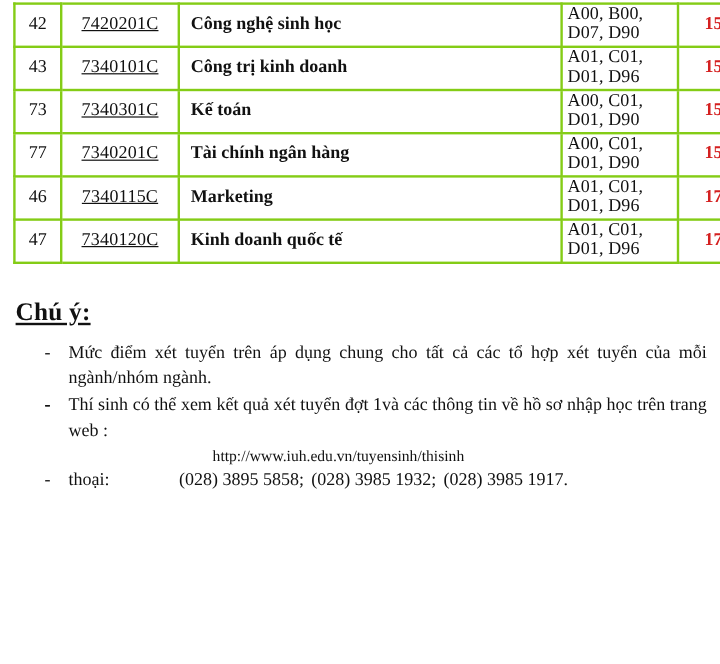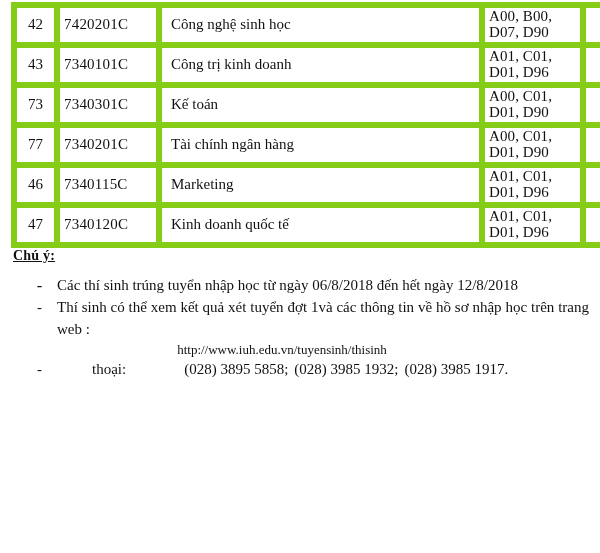--- a/index.html
+++ b/index.html
@@ -27,45 +27,45 @@
     left: 11px;
     top: 2px;
     width: 578px;
   }
   table.score-table {
     border-collapse: collapse;
     width: 578px;
     table-layout: fixed;
   }
   table.score-table td {
-    border: 6px solid #84cc16;
+    border: 2px solid #84cc16;
     height: 34px;
     padding: 0 4px;
     vertical-align: middle;
     font-size: 15px;
     line-height: 1.05;
   }
   .col-idx   { width: 29px;  text-align: center; }
-  .col-code  { width: 88px;  letter-spacing: .2px; }
-  .col-name  { width: 304px; text-align: left; padding-left: 9px !important; }
+  .col-code  { width: 88px;  text-align: center; letter-spacing: .2px; text-decoration: underline; }
+  .col-name  { width: 304px; text-align: left; padding-left: 9px !important; font-weight: bold; }
   .col-combo { width: 87px;  text-align: left; font-size: 11.5px; line-height: 1.18; letter-spacing: .1px; }
   .col-score { width: 68px;  text-align: center; font-weight: bold; font-size: 15.5px; }
 
   .combo-line { display: block; white-space: nowrap; }
 
   
   .notes {
     position: absolute;
     left: 13px;
     top: 248px;
     width: 576px;
   }
   .notes-title {
     font-weight: bold;
-    font-size: 14px;
+    font-size: 21px;
     text-decoration: underline;
     margin: 0 0 11px 0;
     letter-spacing: .2px;
   }
   .note-item {
     position: relative;
     padding-left: 44px;
     font-size: 15px;
     line-height: 1.42;
     margin-bottom: 1px;
@@ -81,21 +81,20 @@
   .url-line {
     text-align: center;
     font-size: 13px;
     line-height: 1.42;
     padding-right: 38px;
     margin: 0;
   }
   .phone-line {
     font-size: 15px;
     line-height: 1.42;
-    margin-left: 35px;
   }
   .phone-gap { display: inline-block; width: 58px; }
   .ph-sep { display: inline-block; width: 6px; }
 </style>
 </head>
 <body>
 
 <div class="page">
 
   <div class="table-wrap">
@@ -164,25 +163,25 @@
         </tbody>
     </table>
   </div>
 
   <div class="notes">
 
     <div class="notes-title">Chú ý:</div>
 
     <div class="note-item">
       <span class="dash">-</span>
+      <span>Mức điểm xét tuyển trên áp dụng chung cho tất cả các tổ hợp xét tuyển của mỗi ngành/nhóm ngành.</span>
     </div>
 
     <div class="note-item nojustify">
       <span class="dash">-</span>
-      <span>Các thí sinh trúng tuyển nhập học từ ngày 06/8/2018 đến hết ngày 12/8/2018</span>
     </div>
 
     <div class="note-item">
       <span class="dash">-</span>
       <span>Thí sinh có thể xem kết quả xét tuyển đợt 1và các thông tin về hồ sơ nhập học trên trang web :</span>
     </div>
 
     <div class="url-line">http://www.iuh.edu.vn/tuyensinh/thisinh</div>
 
     <div class="note-item">

